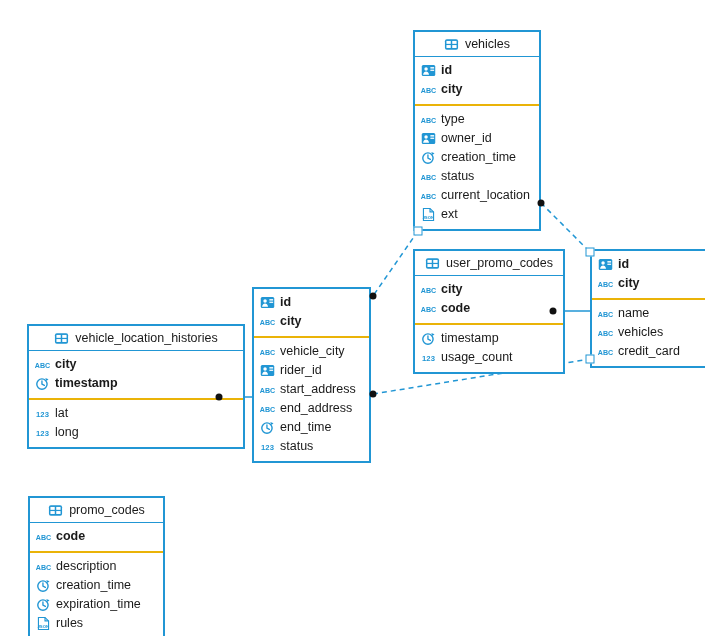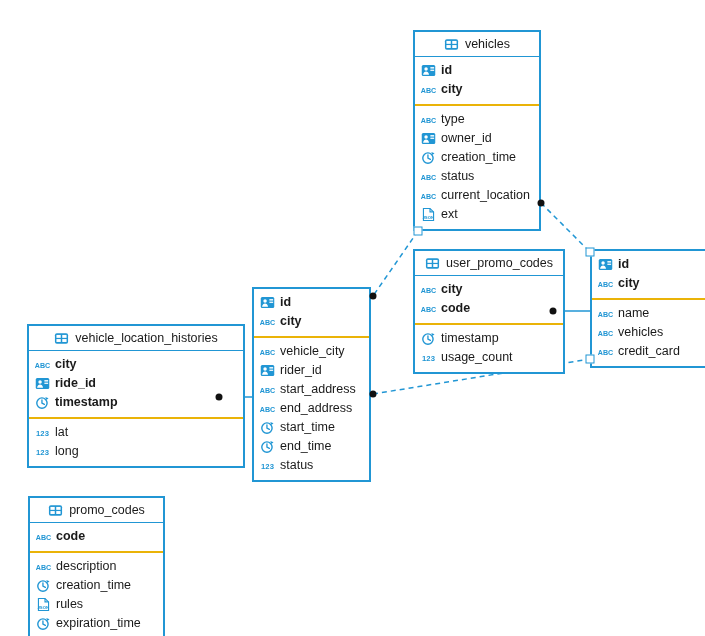--- a/index.html
+++ b/index.html
@@ -327,28 +327,20 @@
             <text x="8" y="11.3" font-size="7.6" fill="#2196d4" font-family="&quot;Liberation Sans&quot;, sans-serif" font-weight="bold" text-anchor="middle">ABC</text>
           </svg>
           <span class="field-label">end_address</span>
         </div>
         <div class="field-row">
           <svg viewBox="0 0 16 16" class="ficon">
             <circle cx="7.4" cy="8.6" r="5.5" fill="none" stroke="#2196d4" stroke-width="1.5"></circle>
             <path d="M7.4 5.2 L7.4 8.6 L10.0 10.0" fill="none" stroke="#2196d4" stroke-width="1.4" stroke-linecap="round"></path>
             <path d="M11.0 2.2 L14.4 3.4 L12.2 5.4 Z" fill="#2196d4"></path>
           </svg>
-          <span class="field-label">start_time</span>
-        </div>
-        <div class="field-row">
-          <svg viewBox="0 0 16 16" class="ficon">
-            <circle cx="7.4" cy="8.6" r="5.5" fill="none" stroke="#2196d4" stroke-width="1.5"></circle>
-            <path d="M7.4 5.2 L7.4 8.6 L10.0 10.0" fill="none" stroke="#2196d4" stroke-width="1.4" stroke-linecap="round"></path>
-            <path d="M11.0 2.2 L14.4 3.4 L12.2 5.4 Z" fill="#2196d4"></path>
-          </svg>
           <span class="field-label">end_time</span>
         </div>
         <div class="field-row">
           <svg viewBox="0 0 16 16" class="ficon">
             <text x="8" y="11.6" font-size="8.2" fill="#2196d4" font-family="&quot;Liberation Sans&quot;, sans-serif" font-weight="bold" text-anchor="middle">123</text>
           </svg>
           <span class="field-label">status</span>
         </div>
       </div>
     </div>
@@ -365,30 +357,20 @@
       </div>
       <div class="tbl-section pk">
         <div class="field-row key">
           <svg viewBox="0 0 16 16" class="ficon">
             <text x="8" y="11.3" font-size="7.6" fill="#2196d4" font-family="&quot;Liberation Sans&quot;, sans-serif" font-weight="bold" text-anchor="middle">ABC</text>
           </svg>
           <span class="field-label">city</span>
         </div>
         <div class="field-row key">
           <svg viewBox="0 0 16 16" class="ficon">
-            <rect x="0.8" y="2.2" width="14.4" height="11.6" rx="1.6" fill="#2196d4"></rect>
-            <circle cx="5.4" cy="6.3" r="1.85" fill="#ffffff"></circle>
-            <path d="M2.2 12.6 C2.6 9.9 4.0 9.0 5.4 9.0 C6.8 9.0 8.2 9.9 8.6 12.6 Z" fill="#ffffff"></path>
-            <rect x="10" y="4.4" width="4" height="1.5" fill="#ffffff"></rect>
-            <rect x="10" y="7.1" width="4" height="1.3" fill="#ffffff"></rect>
-          </svg>
-          <span class="field-label">ride_id</span>
-        </div>
-        <div class="field-row key">
-          <svg viewBox="0 0 16 16" class="ficon">
             <circle cx="7.4" cy="8.6" r="5.5" fill="none" stroke="#2196d4" stroke-width="1.5"></circle>
             <path d="M7.4 5.2 L7.4 8.6 L10.0 10.0" fill="none" stroke="#2196d4" stroke-width="1.4" stroke-linecap="round"></path>
             <path d="M11.0 2.2 L14.4 3.4 L12.2 5.4 Z" fill="#2196d4"></path>
           </svg>
           <span class="field-label">timestamp</span>
         </div>
       </div>
       <div class="tbl-section">
         <div class="field-row">
           <svg viewBox="0 0 16 16" class="ficon">
@@ -433,33 +415,33 @@
         <div class="field-row">
           <svg viewBox="0 0 16 16" class="ficon">
             <circle cx="7.4" cy="8.6" r="5.5" fill="none" stroke="#2196d4" stroke-width="1.5"></circle>
             <path d="M7.4 5.2 L7.4 8.6 L10.0 10.0" fill="none" stroke="#2196d4" stroke-width="1.4" stroke-linecap="round"></path>
             <path d="M11.0 2.2 L14.4 3.4 L12.2 5.4 Z" fill="#2196d4"></path>
           </svg>
           <span class="field-label">creation_time</span>
         </div>
         <div class="field-row">
           <svg viewBox="0 0 16 16" class="ficon">
+            <circle cx="7.4" cy="8.6" r="5.5" fill="none" stroke="#2196d4" stroke-width="1.5"></circle>
+            <path d="M7.4 5.2 L7.4 8.6 L10.0 10.0" fill="none" stroke="#2196d4" stroke-width="1.4" stroke-linecap="round"></path>
+            <path d="M11.0 2.2 L14.4 3.4 L12.2 5.4 Z" fill="#2196d4"></path>
+          </svg>
+          <span class="field-label">expiration_time</span>
+        </div>
+        <div class="field-row">
+          <svg viewBox="0 0 16 16" class="ficon">
             <path d="M2.6 1.6 H9.6 L13.4 5.2 V14.4 H2.6 Z" fill="none" stroke="#2196d4" stroke-width="1.2"></path>
             <path d="M9.6 1.6 L9.6 5.2 L13.4 5.2" fill="none" stroke="#2196d4" stroke-width="1.2"></path>
             <text x="7.8" y="13.2" font-size="4.6" fill="#2196d4" font-family="&quot;Liberation Sans&quot;, sans-serif" font-weight="bold" text-anchor="middle">JSON</text>
           </svg>
           <span class="field-label">rules</span>
-        </div>
-        <div class="field-row">
-          <svg viewBox="0 0 16 16" class="ficon">
-            <circle cx="7.4" cy="8.6" r="5.5" fill="none" stroke="#2196d4" stroke-width="1.5"></circle>
-            <path d="M7.4 5.2 L7.4 8.6 L10.0 10.0" fill="none" stroke="#2196d4" stroke-width="1.4" stroke-linecap="round"></path>
-            <path d="M11.0 2.2 L14.4 3.4 L12.2 5.4 Z" fill="#2196d4"></path>
-          </svg>
-          <span class="field-label">expiration_time</span>
         </div>
       </div>
     </div>
     <div class="sq" style="left: 418px; top: 231px;"></div>
     <div class="dot" style="left: 373px; top: 296px;"></div>
     <div class="dot" style="left: 541px; top: 203px;"></div>
     <div class="sq" style="left: 590px; top: 252px;"></div>
     <div class="dot" style="left: 373px; top: 394px;"></div>
     <div class="sq" style="left: 590px; top: 359px;"></div>
     <div class="dot" style="left: 219px; top: 397px;"></div>

